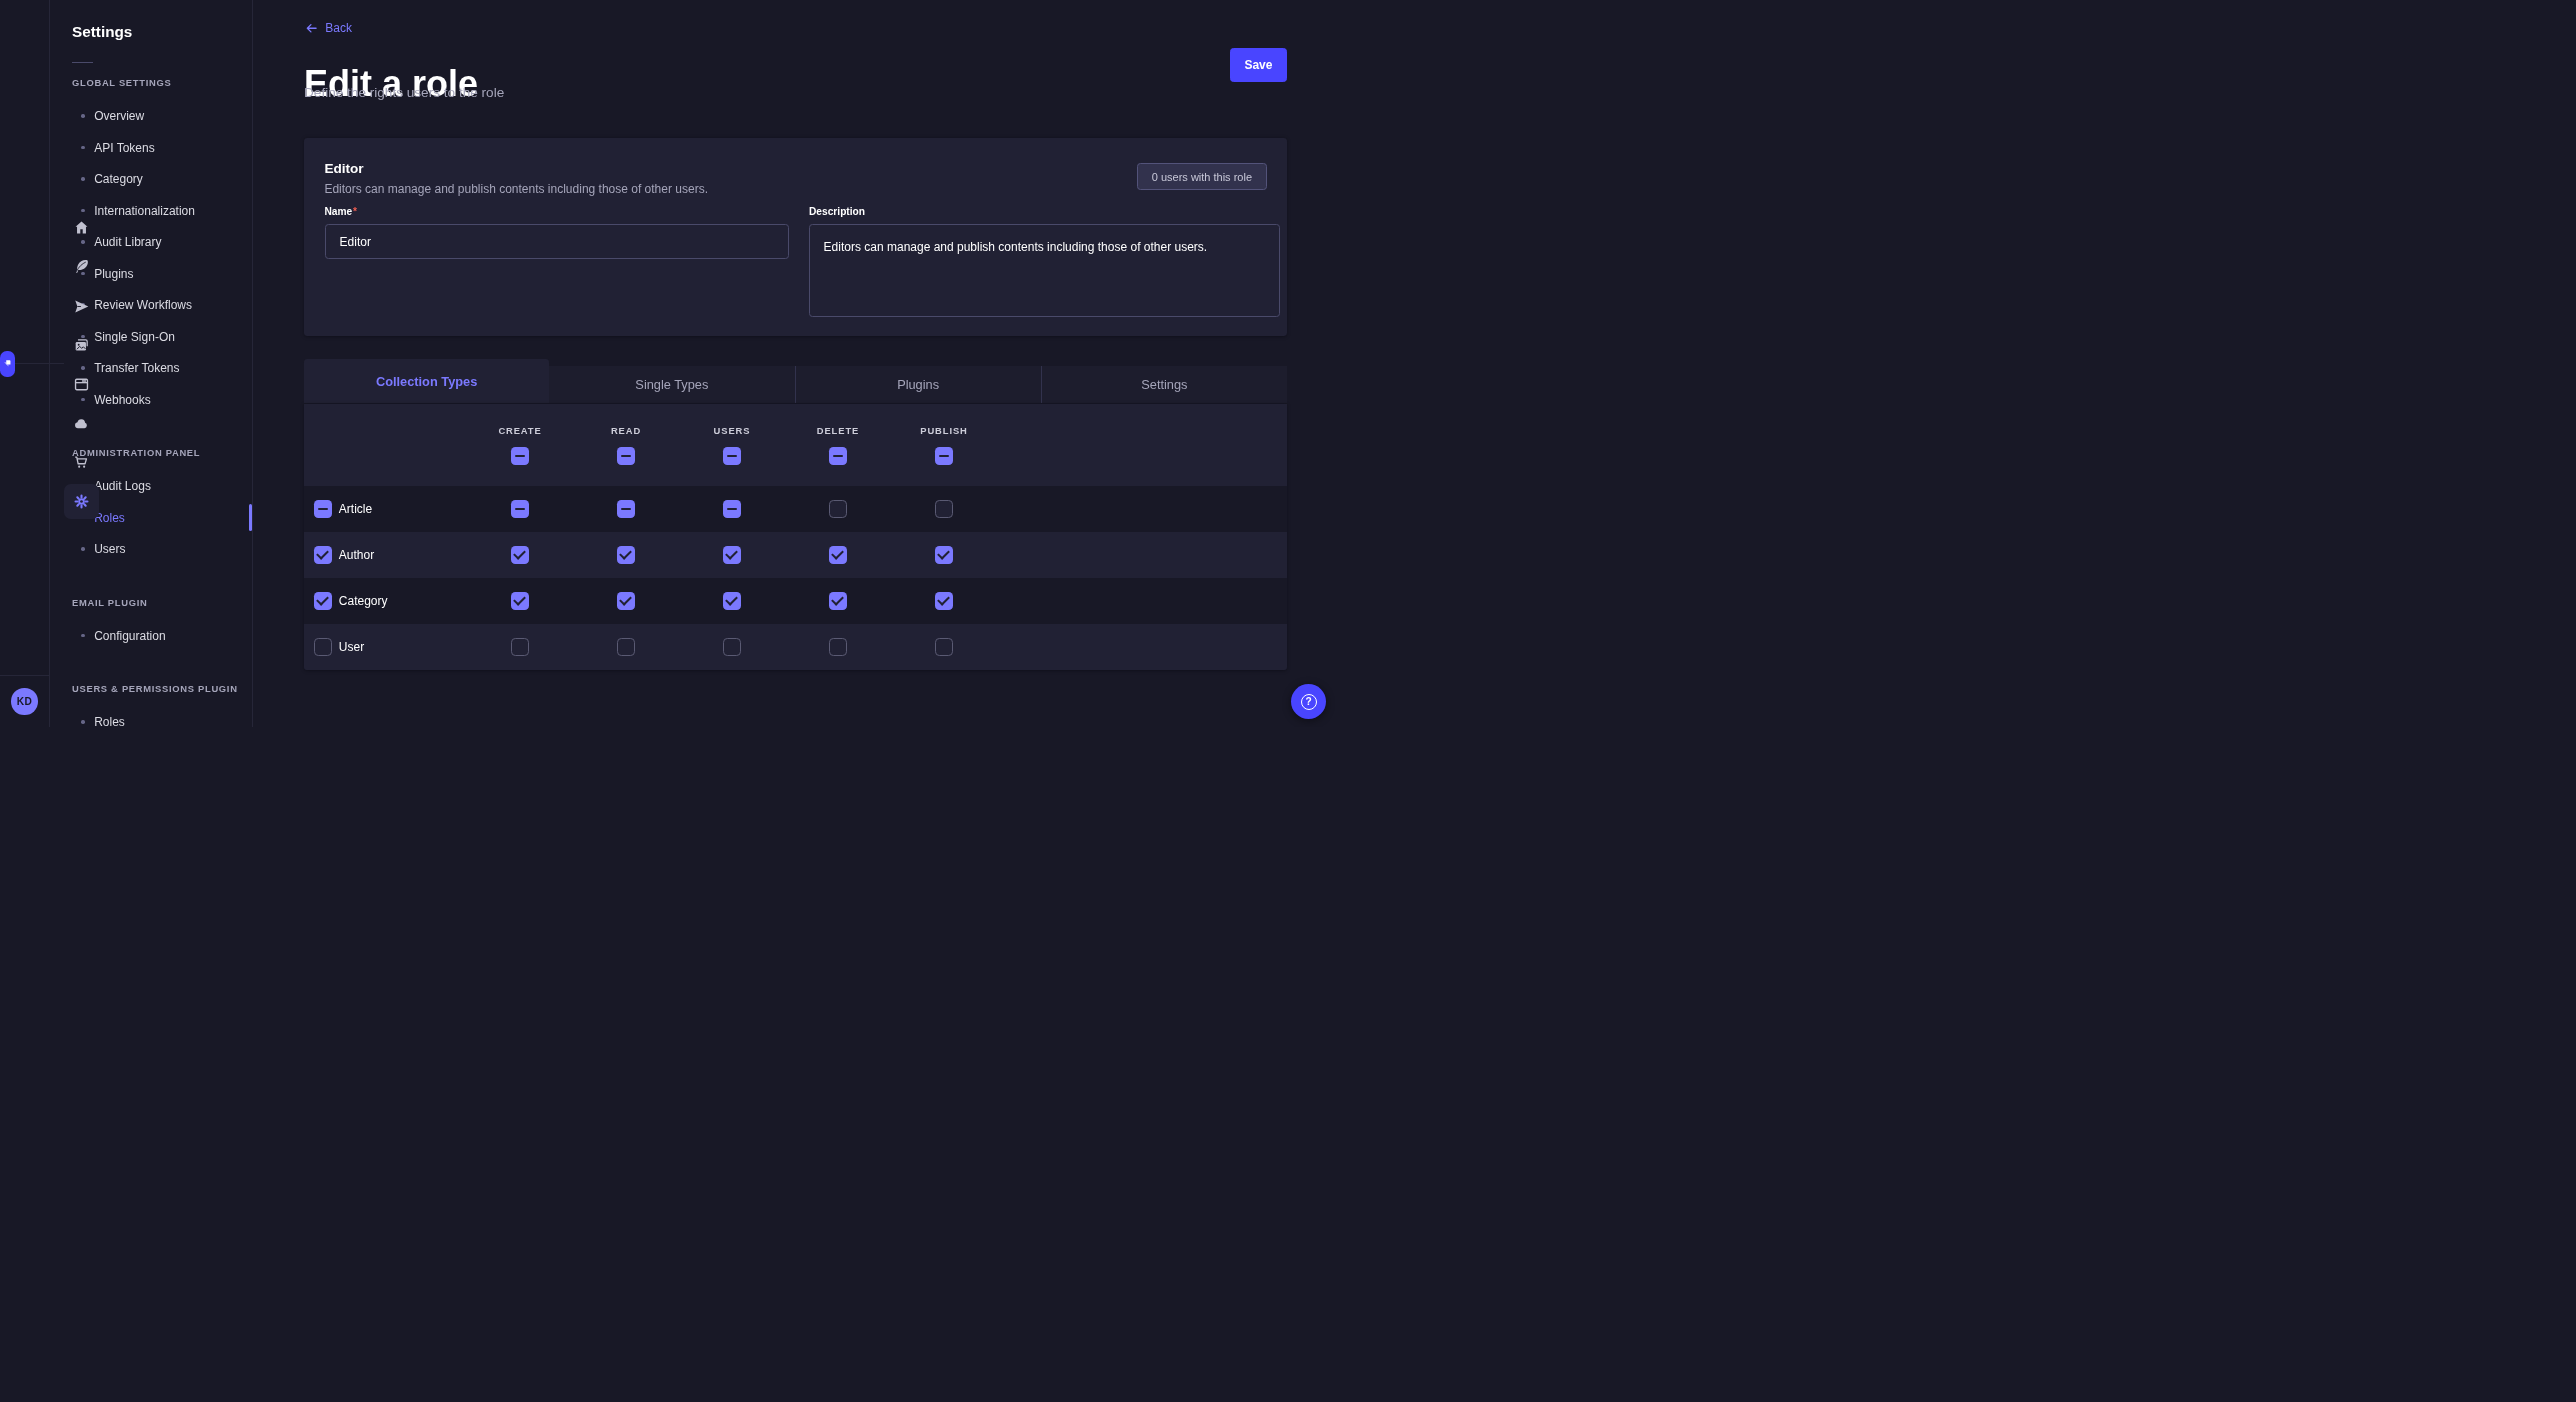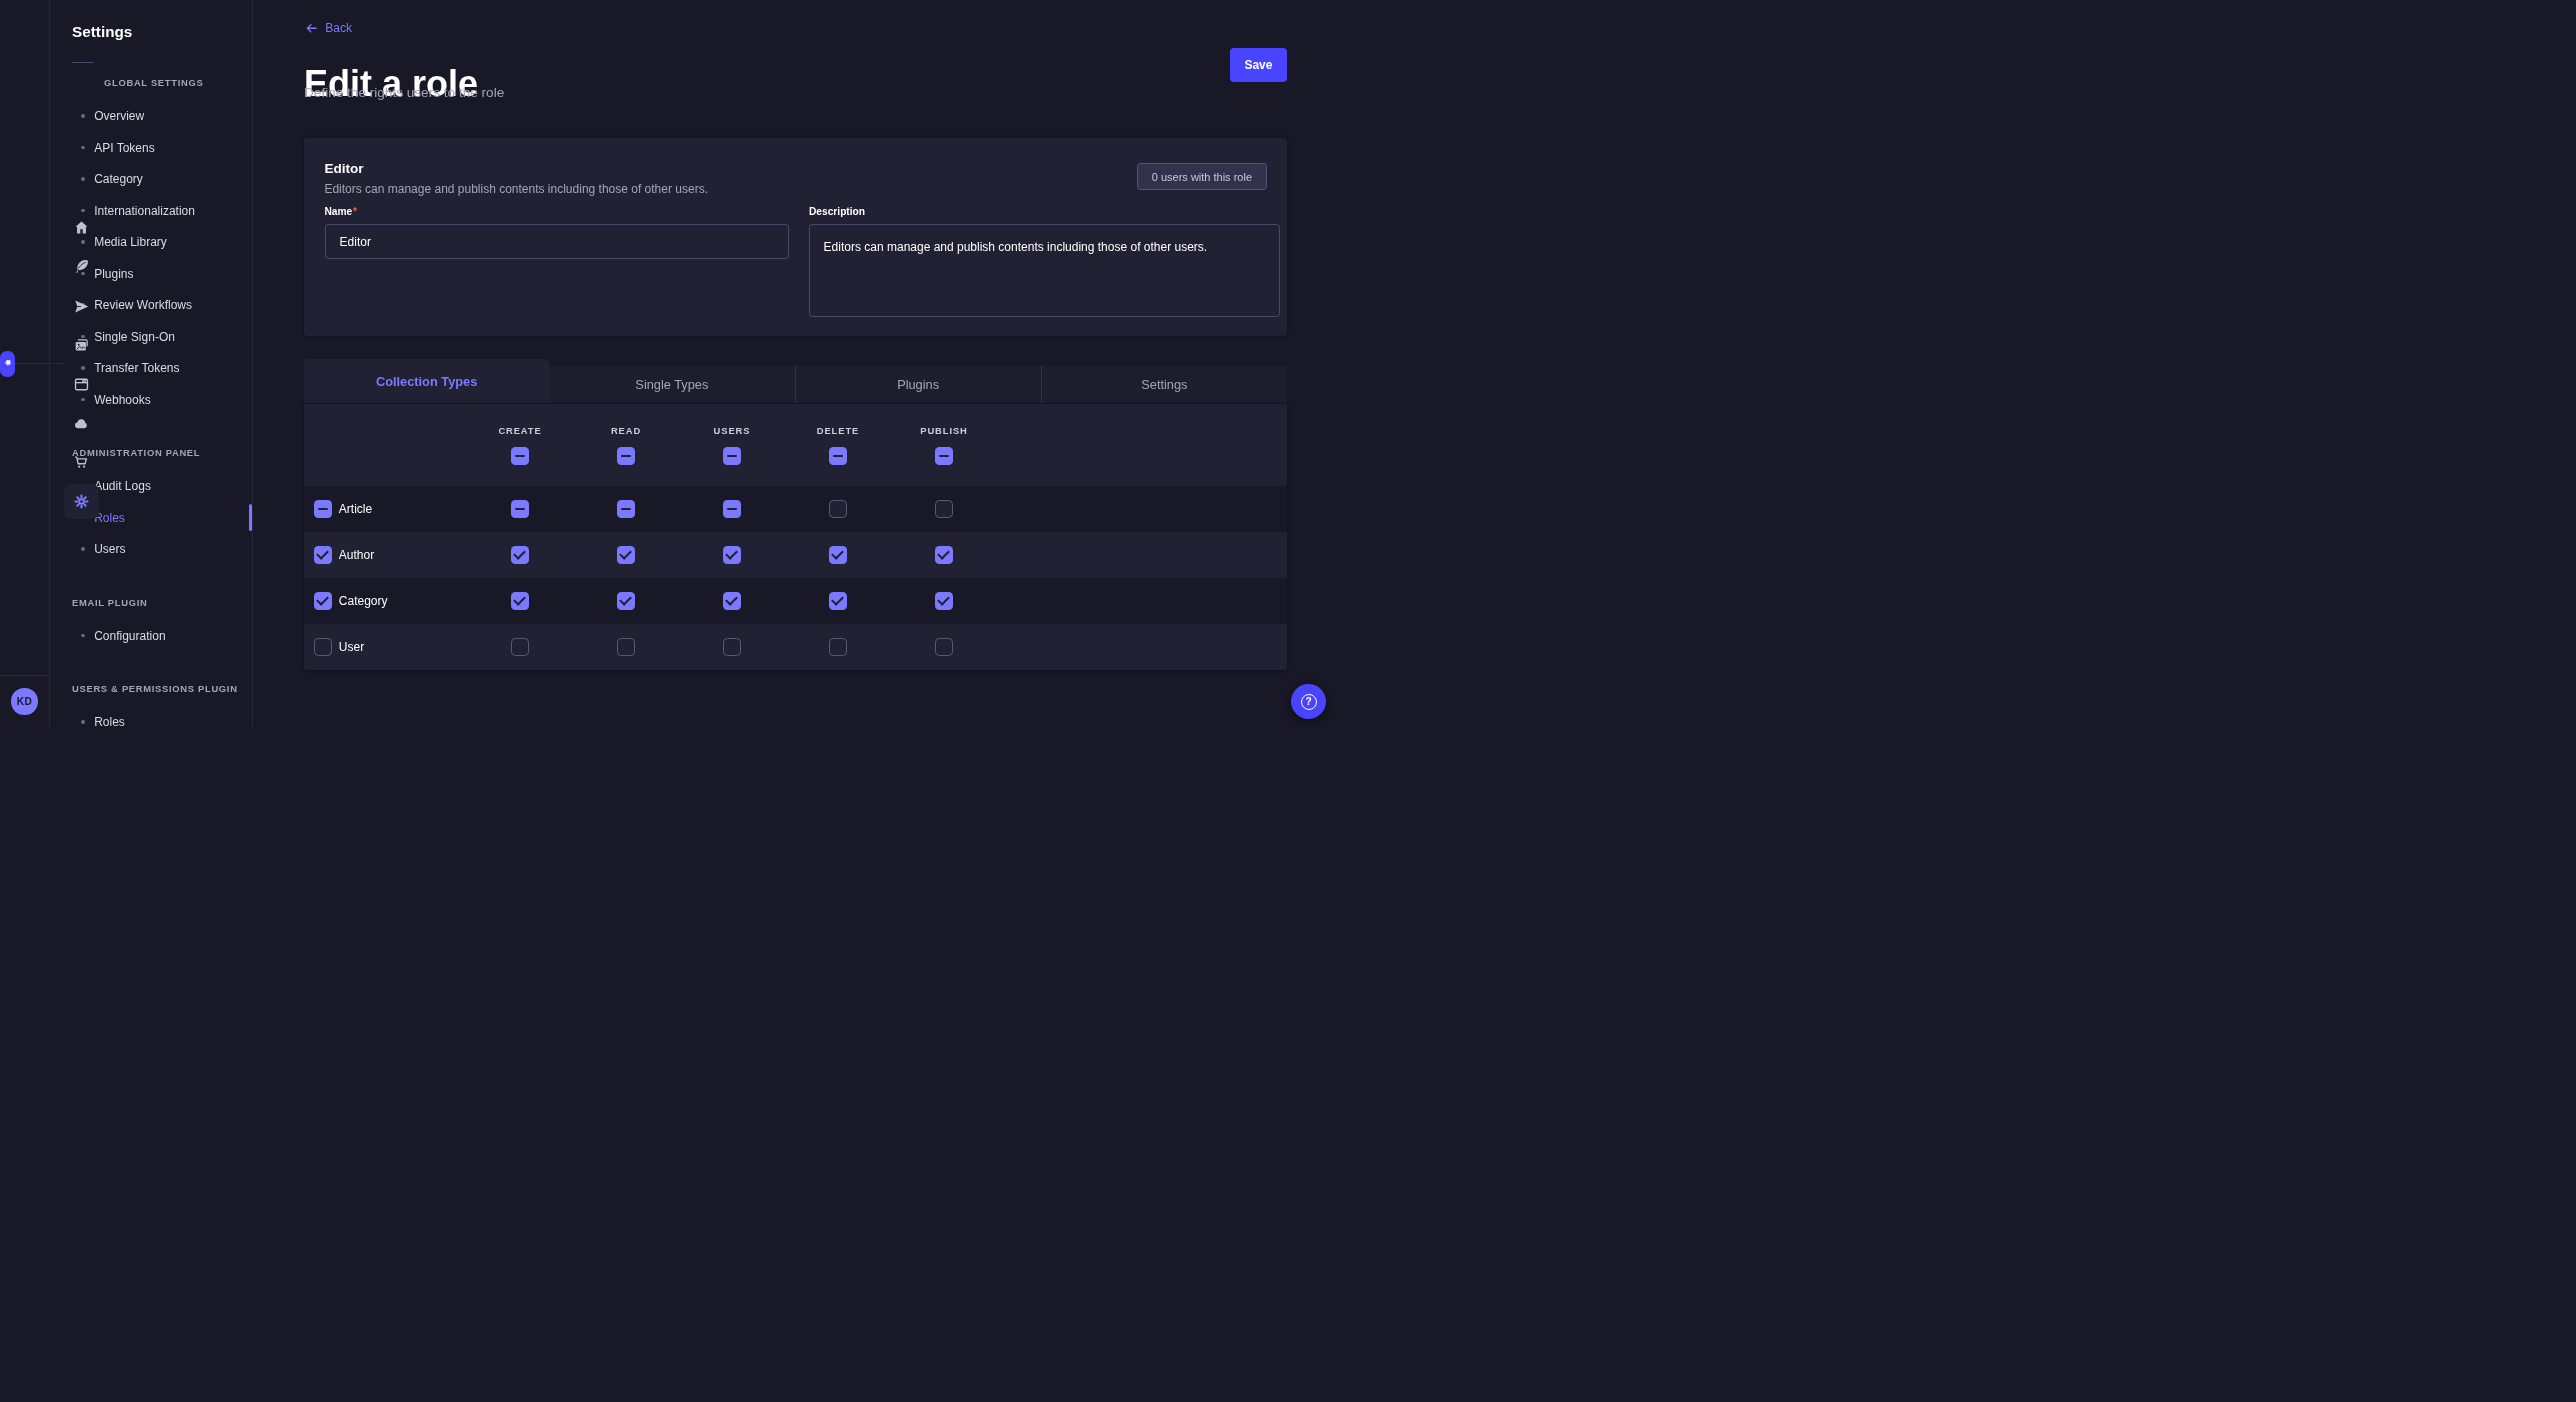--- a/index.html
+++ b/index.html
@@ -26,21 +26,21 @@
         display:flex;align-items:center;justify-content:center;}
   .avatar{width:26.4px;height:26.4px;border-radius:50%;background:#7b79ff;color:#181826;
         font-size:10.2px;font-weight:700;display:flex;align-items:center;justify-content:center;letter-spacing:0.3px;}
 
   
   .subnav{position:absolute;left:49px;top:0;bottom:0;width:204px;background:#181826;
         border-right:0.9px solid #262638;box-sizing:border-box;padding:22px 0 0 23px;z-index:2;}
   .subnav-title{font-size:15.3px;font-weight:600;color:#ffffff;line-height:19px;}
   .subnav-rule{width:21px;height:0.9px;background:#4a4a6a;margin-top:21px;}
   .section-label{margin-top:32px;font-size:9.4px;font-weight:700;letter-spacing:0.7px;color:#a5a5ba;line-height:11px;}
-  .section-label:first-child{margin-top:14.5px;margin-left:32px;}
+  .section-label:first-child{margin-top:14.5px;}
   .items{list-style:none;margin:12px 0 0;padding:0;}
   .item{position:relative;height:31.5px;display:flex;align-items:center;font-size:12px;color:#dcdce4;
         padding-left:9.4px;width:calc(100% - 9.4px);}
   .bullet{width:3.4px;height:3.4px;border-radius:50%;background:#666687;flex:none;}
   .item-label{margin-left:9.4px;white-space:nowrap;}
   .item.active{color:#7b79ff;}
   .item.active .bullet{background:#7b79ff;}
   .item.active::after{content:"";position:absolute;right:0;top:2.6px;bottom:2.6px;width:2.6px;
         background:#7b79ff;border-radius:1.7px;}
 
@@ -215,21 +215,21 @@
         <li class="item">
           <span class="bullet"></span>
           <span class="item-label">Category</span>
         </li>
         <li class="item">
           <span class="bullet"></span>
           <span class="item-label">Internationalization</span>
         </li>
         <li class="item">
           <span class="bullet"></span>
-          <span class="item-label">Media Library</span>
+          <span class="item-label">Audit Library</span>
         </li>
         <li class="item">
           <span class="bullet"></span>
           <span class="item-label">Plugins</span>
         </li>
         <li class="item">
           <span class="bullet"></span>
           <span class="item-label">Review Workflows</span>
         </li>
         <li class="item">

